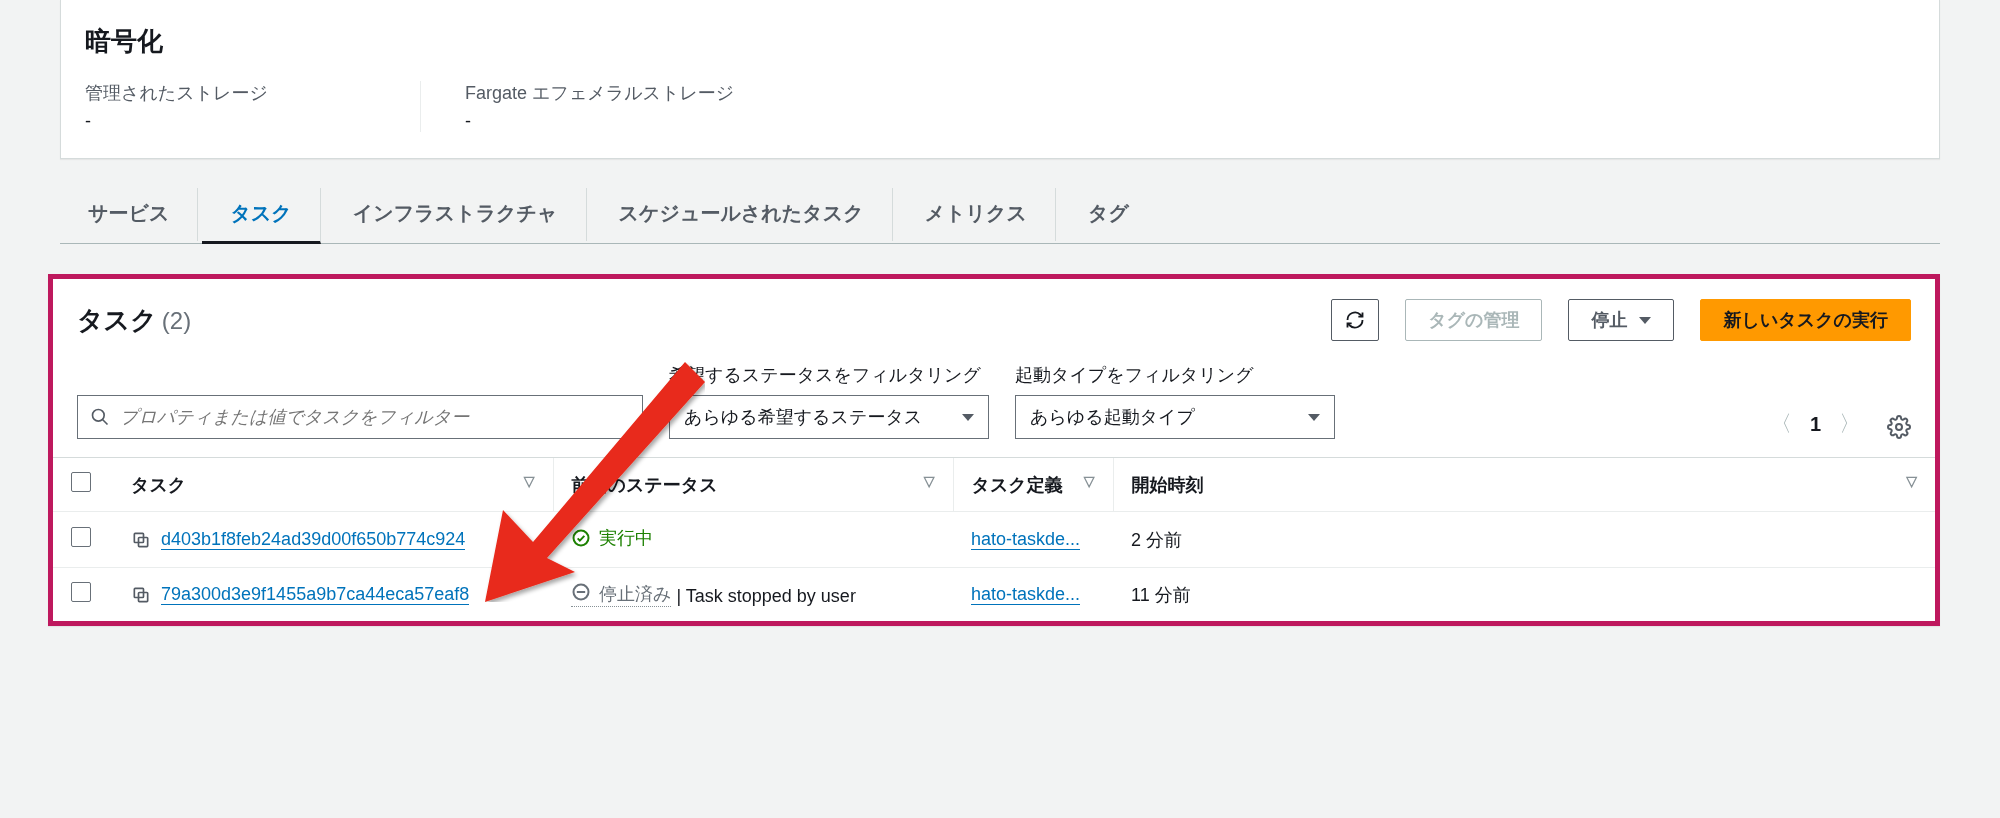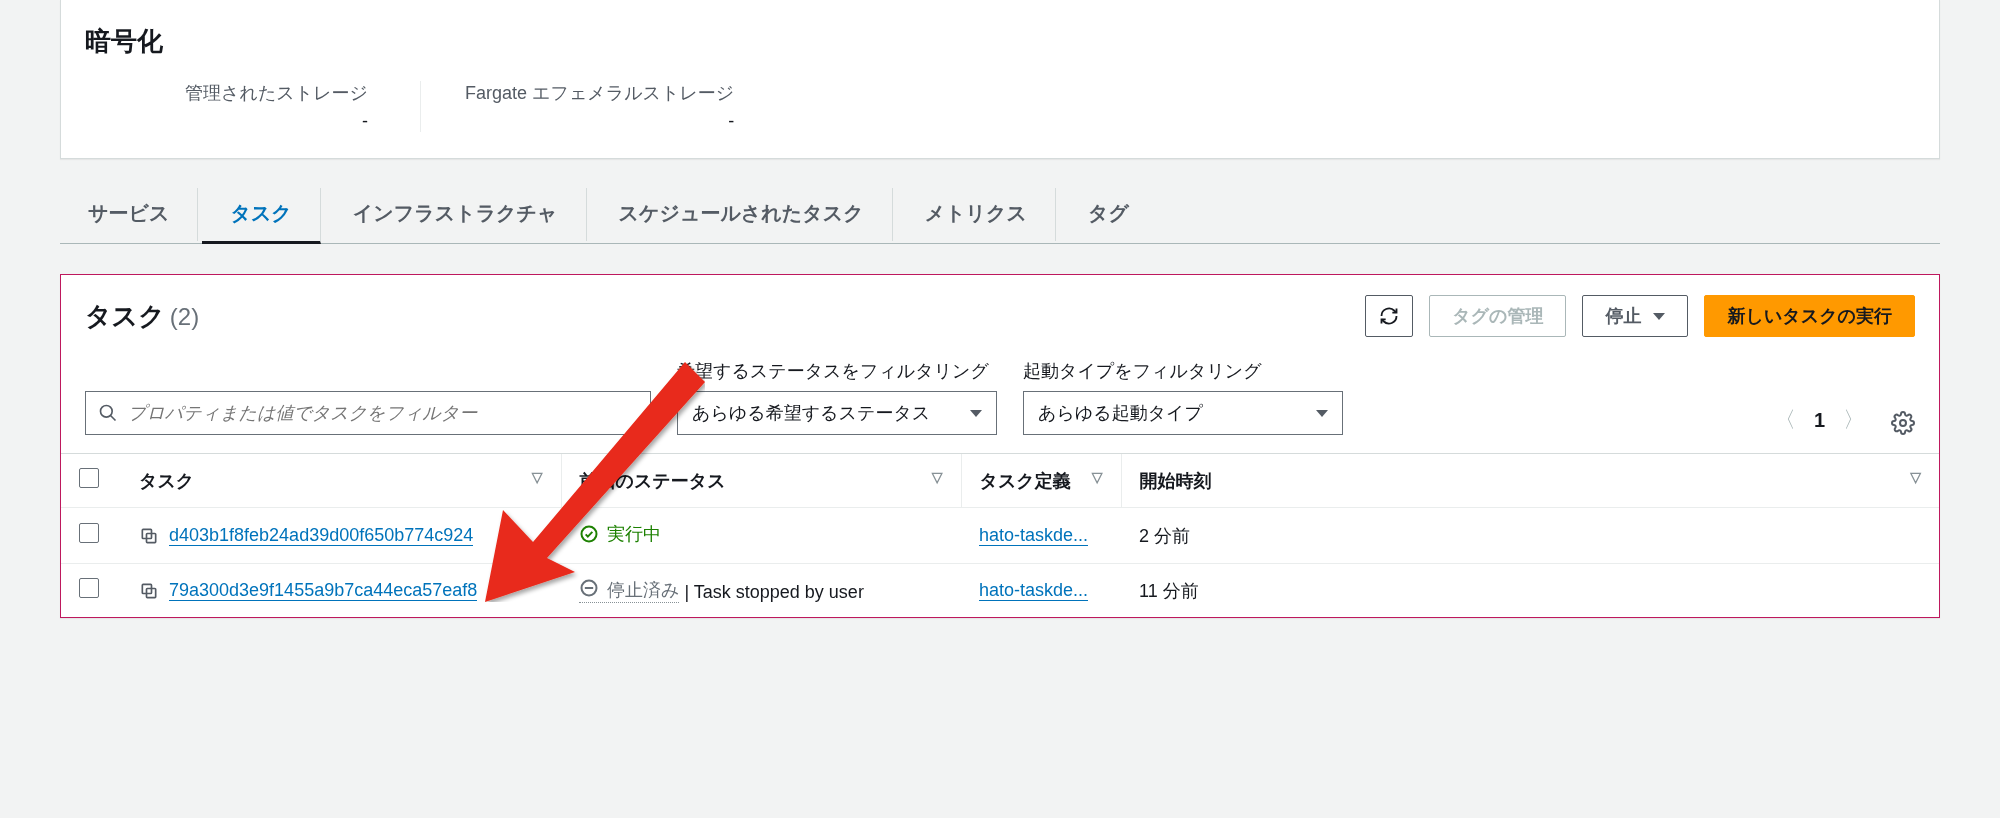--- a/index.html
+++ b/index.html
@@ -25,24 +25,23 @@
   .panel-section { padding: 18px 24px 26px 24px; }
   .panel h2 {
     font-size: 26px;
     font-weight: 700;
     margin-bottom: 22px;
     padding-top: 6px;
   }
   .kv-row { display: flex; gap: 0; }
   .kv {
     flex: 0 0 auto;
-    padding-right: 52px;
+    padding-right: 79px;
     border-right: 1px solid #eaeded;
     margin-right: 28px;
-    text-align: right;
   }
   .kv:last-child { border-right: none; margin-left: 16px; }
   .kv-label { color: #545b64; font-size: 18px; margin-bottom: 6px; }
   .kv-value { color: #16191f; font-size: 18px; }
   .kv:first-child { min-width: 336px; }
 
   
   .tabs {
     display: flex;
     align-items: flex-start;
@@ -61,33 +60,33 @@
     top: 1px;
   }
   .tab.active {
     color: #0073bb;
     border-bottom: 3px solid #16191f;
   }
 
   
   .tasks-panel {
     background: #fff;
-    border: 1px solid #be185d;
-    margin: 30px 60px 0 60px;
+    border: 5px solid #be185d;
+    margin: 30px 60px 0 48px;
     box-shadow: 0 1px 1px rgba(0,0,0,0.05);
   }
   .tasks-header {
     display: flex;
     align-items: center;
     justify-content: space-between;
     padding: 20px 24px 10px 24px;
   }
   .tasks-title { font-size: 26px; font-weight: 700; }
   .tasks-count { color: #687078; font-weight: 400; font-size: 24px; }
-  .tasks-actions { display: flex; gap: 16px; align-items: center; }
+  .tasks-actions { display: flex; gap: 26px; align-items: center; }
   .btn {
     background: #fff;
     border: 1px solid #545b64;
     border-radius: 2px;
     padding: 8px 22px;
     font-size: 18px;
     font-weight: 700;
     color: #545b64;
     cursor: pointer;
     display: inline-flex;

